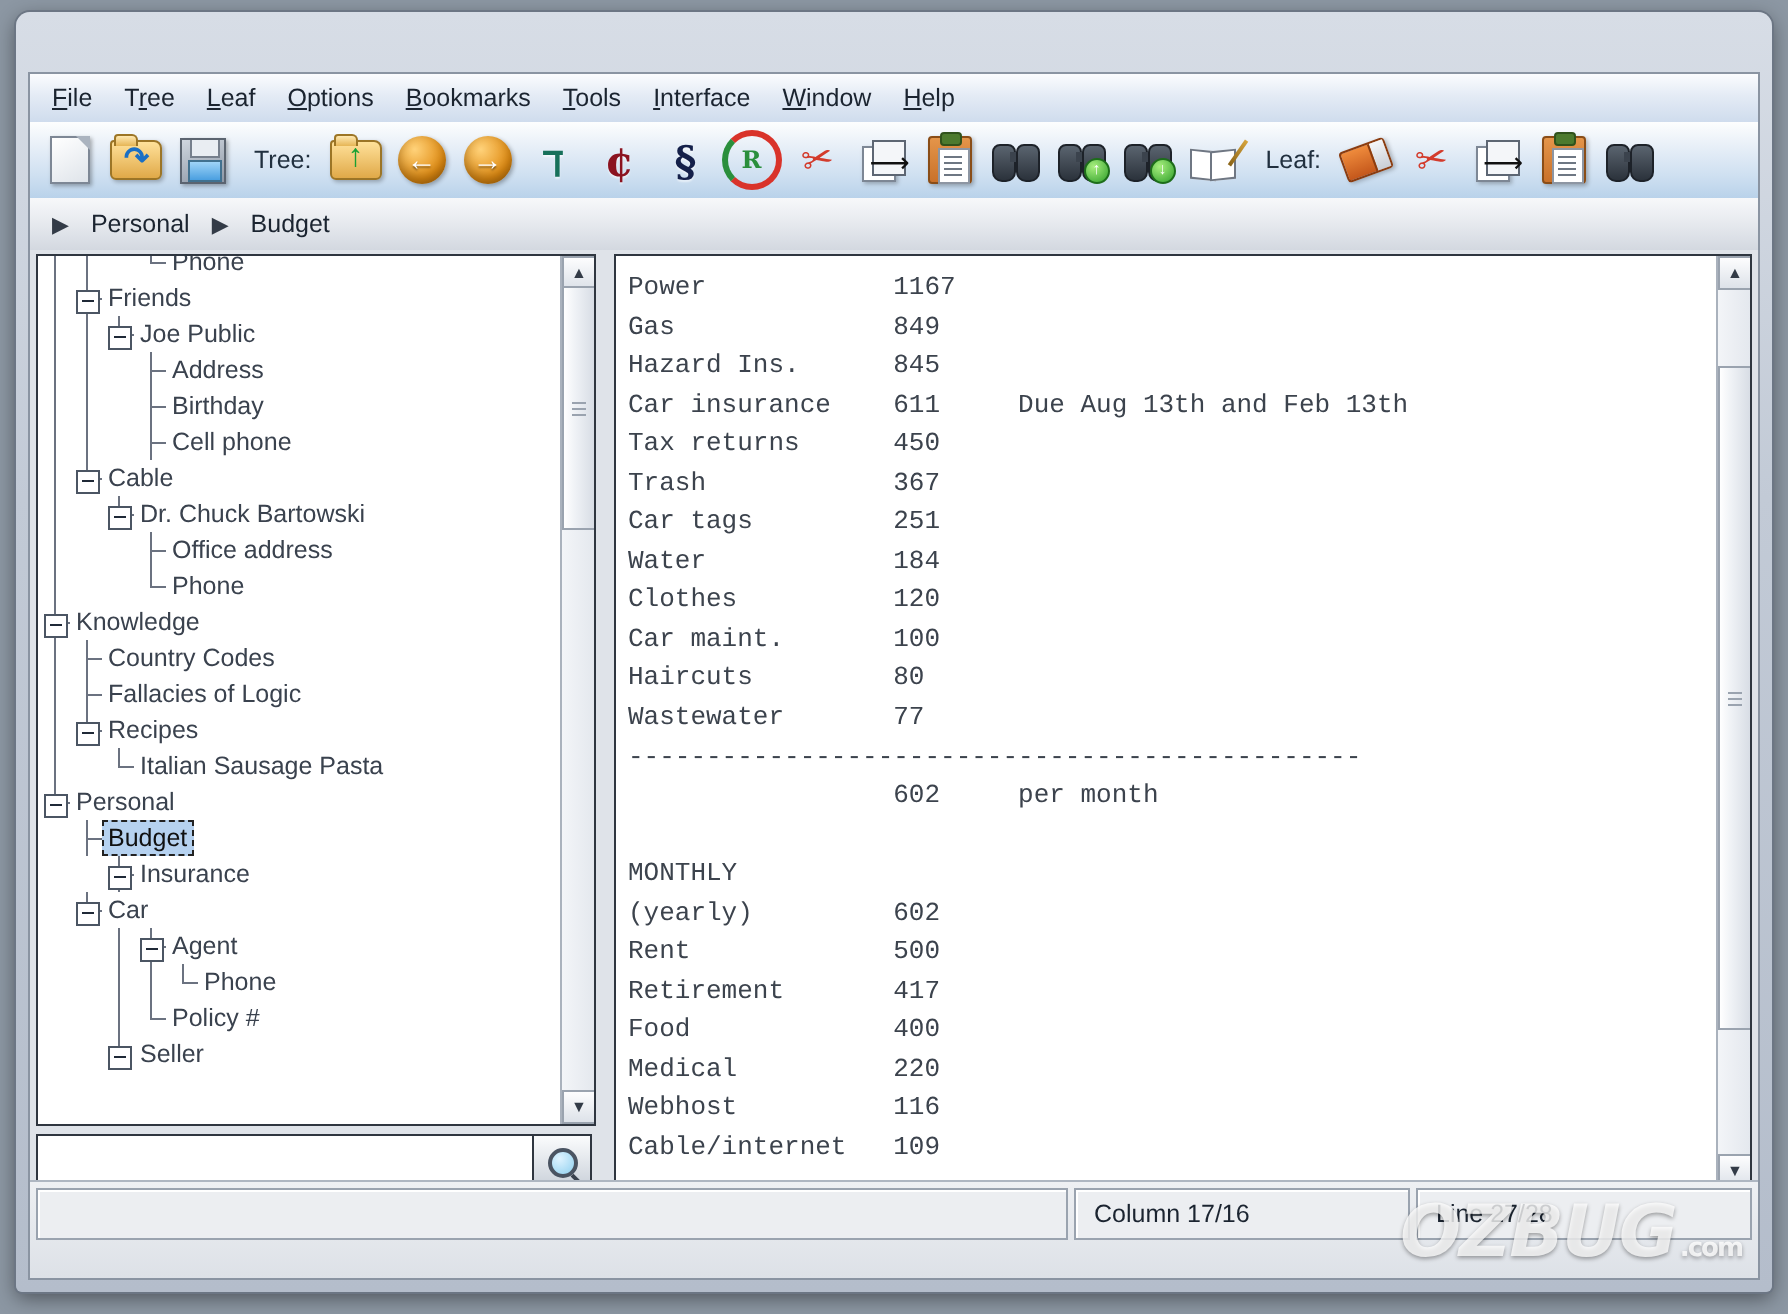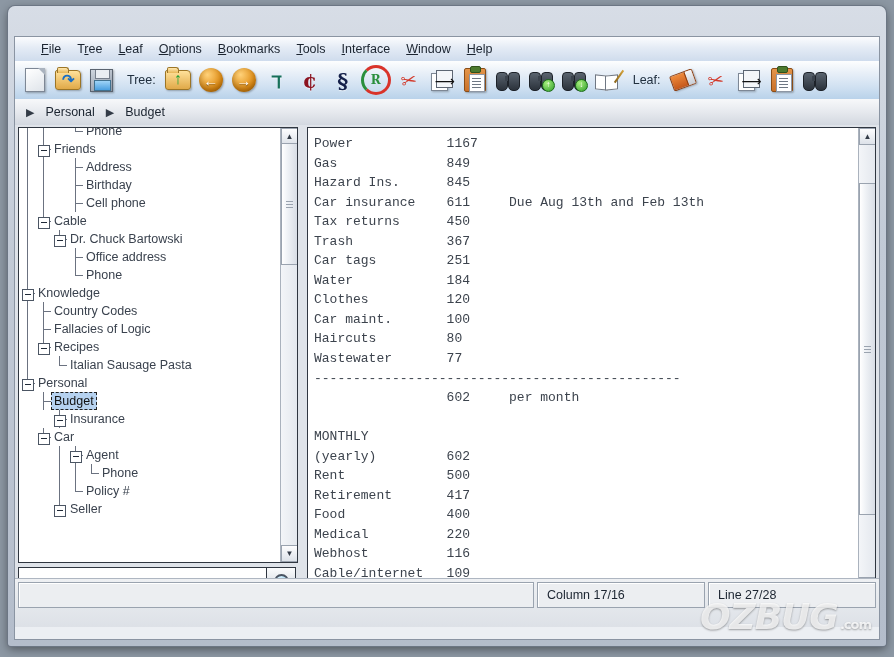--- a/index.html
+++ b/index.html
@@ -31,21 +31,21 @@
   .wbtn.close{width:46px;border-color:#8c4b44;
         background:linear-gradient(180deg,#f0a79c 0%,#d9604f 45%,#c03a2a 52%,#e0705c 100%);}
   .wbtn .glyph{font-size:11px;color:#2b3340;font-family:"DejaVu Sans",sans-serif;line-height:1;}
   .wbtn.close .glyph{color:#fff;font-size:13px;font-weight:bold;text-shadow:0 1px 1px rgba(0,0,0,.5);}
   .mini-bar{width:9px;height:3px;background:#2b3340;border-radius:1px;margin-top:5px;}
   .maxi-box{width:9px;height:8px;border:2px solid #2b3340;border-top-width:3px;}
 
   
   .menubar{position:absolute;left:0;top:0;right:0;height:24px;
       background:linear-gradient(180deg,#fbfcfe 0%,#e4ebf5 45%,#cfdced 100%);
-      border-bottom:1px solid #b6c3d3;display:flex;align-items:center;padding-left:18px;}
+      border-bottom:1px solid #b6c3d3;display:flex;align-items:center;padding-left:3px;}
   .menu-item{font-size:12.5px;color:#1b2430;padding:3px 8px;white-space:nowrap;cursor:default;}
   .menu-item u{text-decoration:underline;}
 
   
   .toolbar{position:absolute;left:0;top:24px;right:0;height:38px;
       background:linear-gradient(180deg,#fdfefe 0%,#e9f0f8 30%,#cfe0f1 70%,#b9d2ea 100%);
       border-bottom:1px solid #8fa3b8;display:flex;align-items:center;gap:3px;padding-left:5px;overflow:hidden;}
   .tb{width:30px;height:30px;display:flex;align-items:center;justify-content:center;position:relative;flex:none;}
   .tb-label{font-size:12.5px;color:#21303f;margin:0 4px 0 8px;flex:none;}
 
@@ -147,21 +147,21 @@
       background:linear-gradient(180deg,#fbfcfd,#c9d0d9);display:flex;align-items:center;justify-content:center;}
   .mag{width:11px;height:11px;border:2px solid #4a5462;border-radius:50%;
       background:radial-gradient(circle at 35% 30%,#dff3ff,#8fd0ef);position:relative;}
   .mag:after{content:"";position:absolute;right:-5px;bottom:-4px;width:7px;height:2px;background:#3b434f;transform:rotate(45deg);}
 
   .editor-scroll{position:absolute;left:0;top:0;right:16px;bottom:0;overflow:hidden;}
   .editor-text{margin:0;padding:6px 0 0 6px;font-family:"Liberation Mono","DejaVu Sans Mono",monospace;
       font-size:13px;line-height:19.55px;color:#3c434d;white-space:pre;}
 
   
-  .statusbar{position:absolute;left:0;right:0;bottom:12px;height:42px;
+  .statusbar{position:absolute;left:0;right:0;bottom:0;height:42px;
       background:linear-gradient(180deg,#eef0f3,#dde1e7);border-top:1px solid #aeb6c1;padding:3px;display:flex;gap:3px;}
   .scell{border:1px solid #9aa3af;background:#eceef1;height:24px;display:flex;align-items:center;
       padding:0 9px;font-size:12.5px;color:#1b2430;box-shadow:inset 1px 1px 0 #fff;}
   .scell.grow{flex:1;}
   .scell.w1{width:148px;} .scell.w2{width:148px;}
 
   
   .watermark{position:absolute;right:8px;bottom:2px;pointer-events:none;
       font-family:"DejaVu Sans",sans-serif;font-weight:bold;font-style:italic;
       font-size:36px;color:rgba(255,255,255,.78);letter-spacing:-1px;
@@ -328,20 +328,30 @@
                   <span class="tlabel">Phone</span>
                 </div>
                 <div class="tnode">
                   <span class="indent line"></span>
                   <span class="connector">
                     <span class="v-line"></span>
                     <span class="h-line"></span>
                     <span class="box"></span>
                   </span>
                   <span class="tlabel">Friends</span>
+                </div>
+                <div class="tnode">
+                  <span class="indent line"></span>
+                  <span class="indent line"></span>
+                  <span class="connector">
+                    <span class="v-half"></span>
+                    <span class="h-line"></span>
+                    <span class="box"></span>
+                  </span>
+                  <span class="tlabel">Joe Public</span>
                 </div>
                 <div class="tnode">
                   <span class="indent line"></span>
                   <span class="indent line"></span>
                   <span class="indent"></span>
                   <span class="connector">
                     <span class="v-line"></span>
                     <span class="h-line"></span>
                   </span>
                   <span class="tlabel">Address</span>

